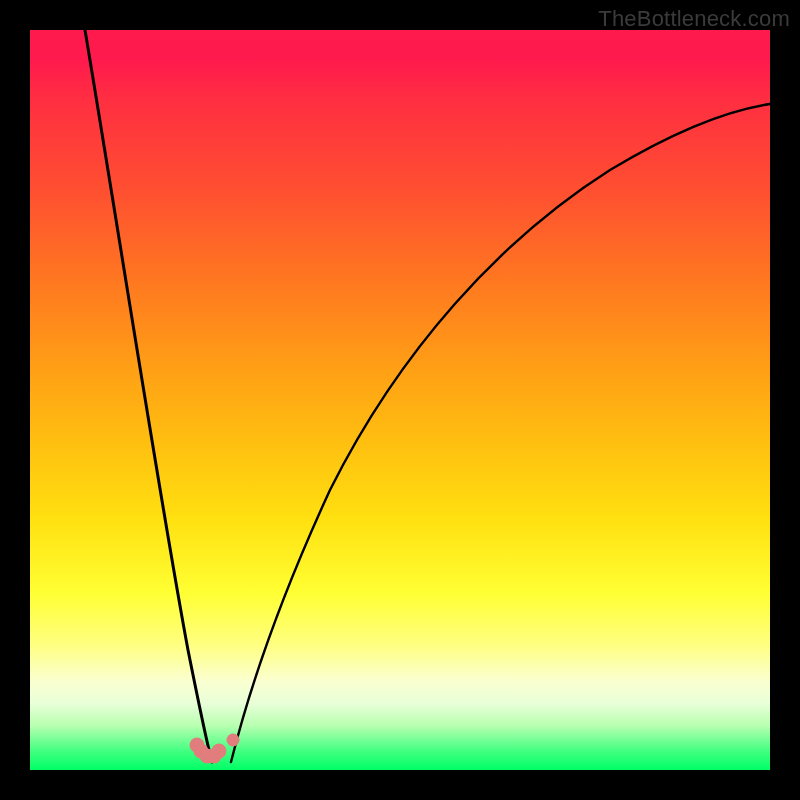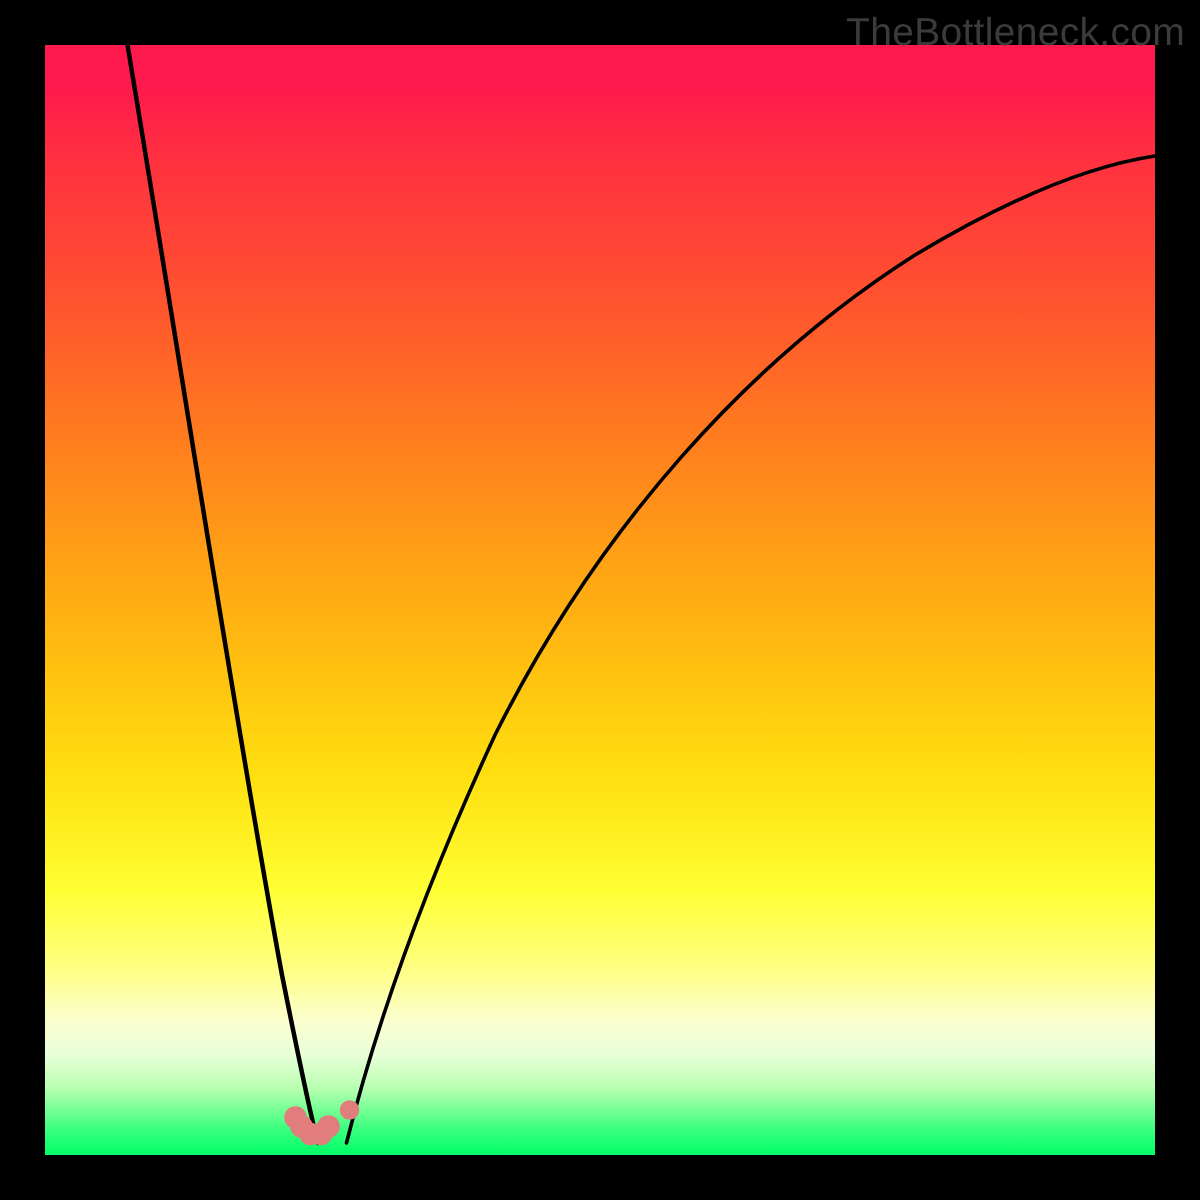--- a/index.html
+++ b/index.html
@@ -46,21 +46,21 @@
     inset: 0;
     width: 740px;
     height: 740px;
     overflow: visible;
   }
   .watermark {
     position: absolute;
     top: 6px;
     right: 10px;
     color: #3b3b3b;
-    font-size: 26px;
+    font-size: 22px;
     font-weight: 500;
     letter-spacing: 0.2px;
     user-select: none;
   }
 </style>
 </head>
 <body>
 
 <div class="frame">
   <div class="grad"></div>

